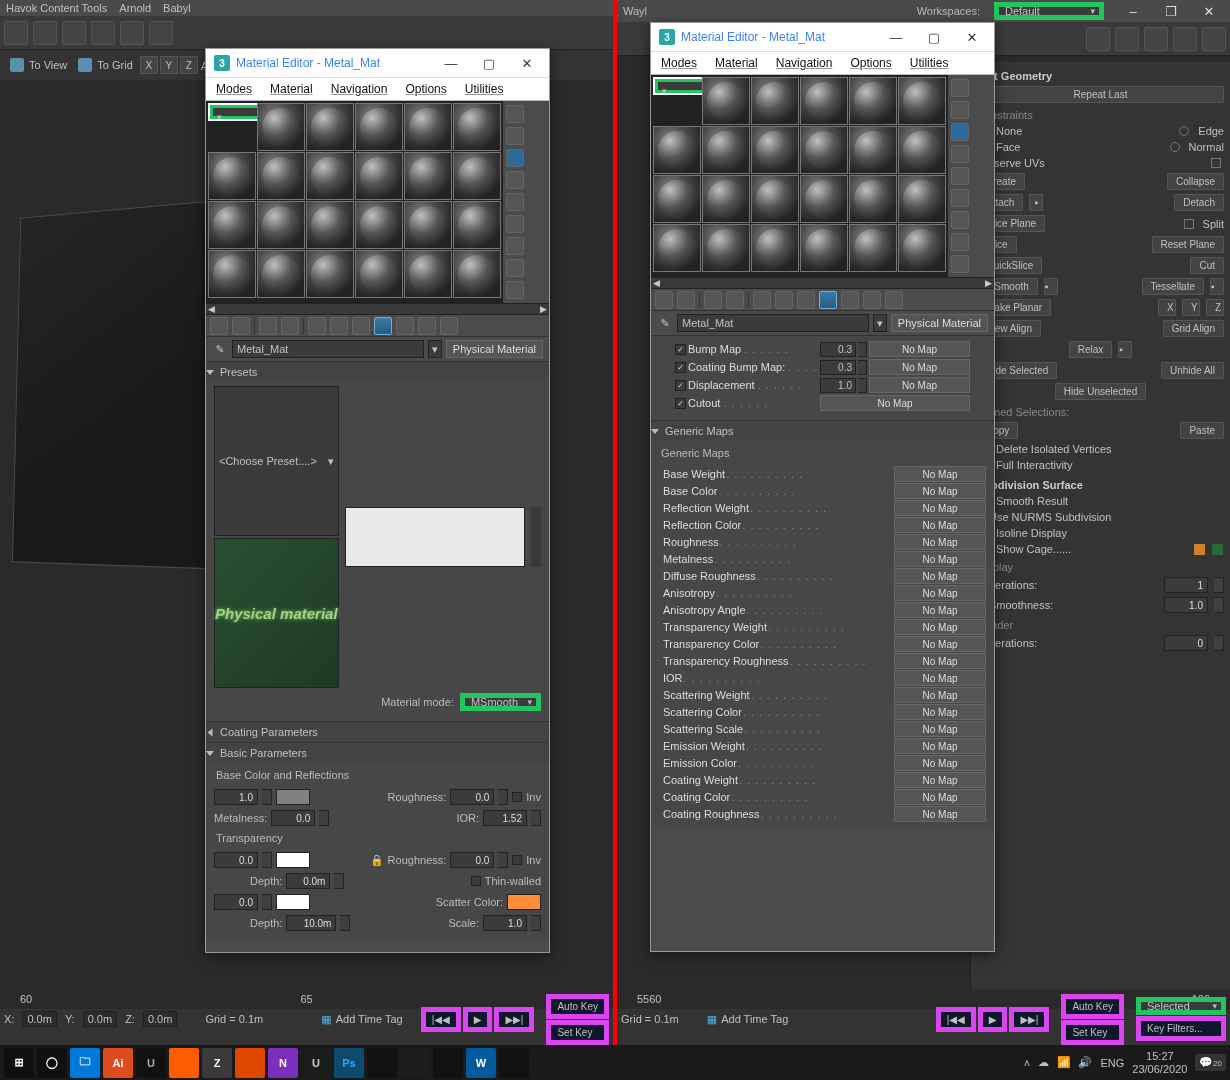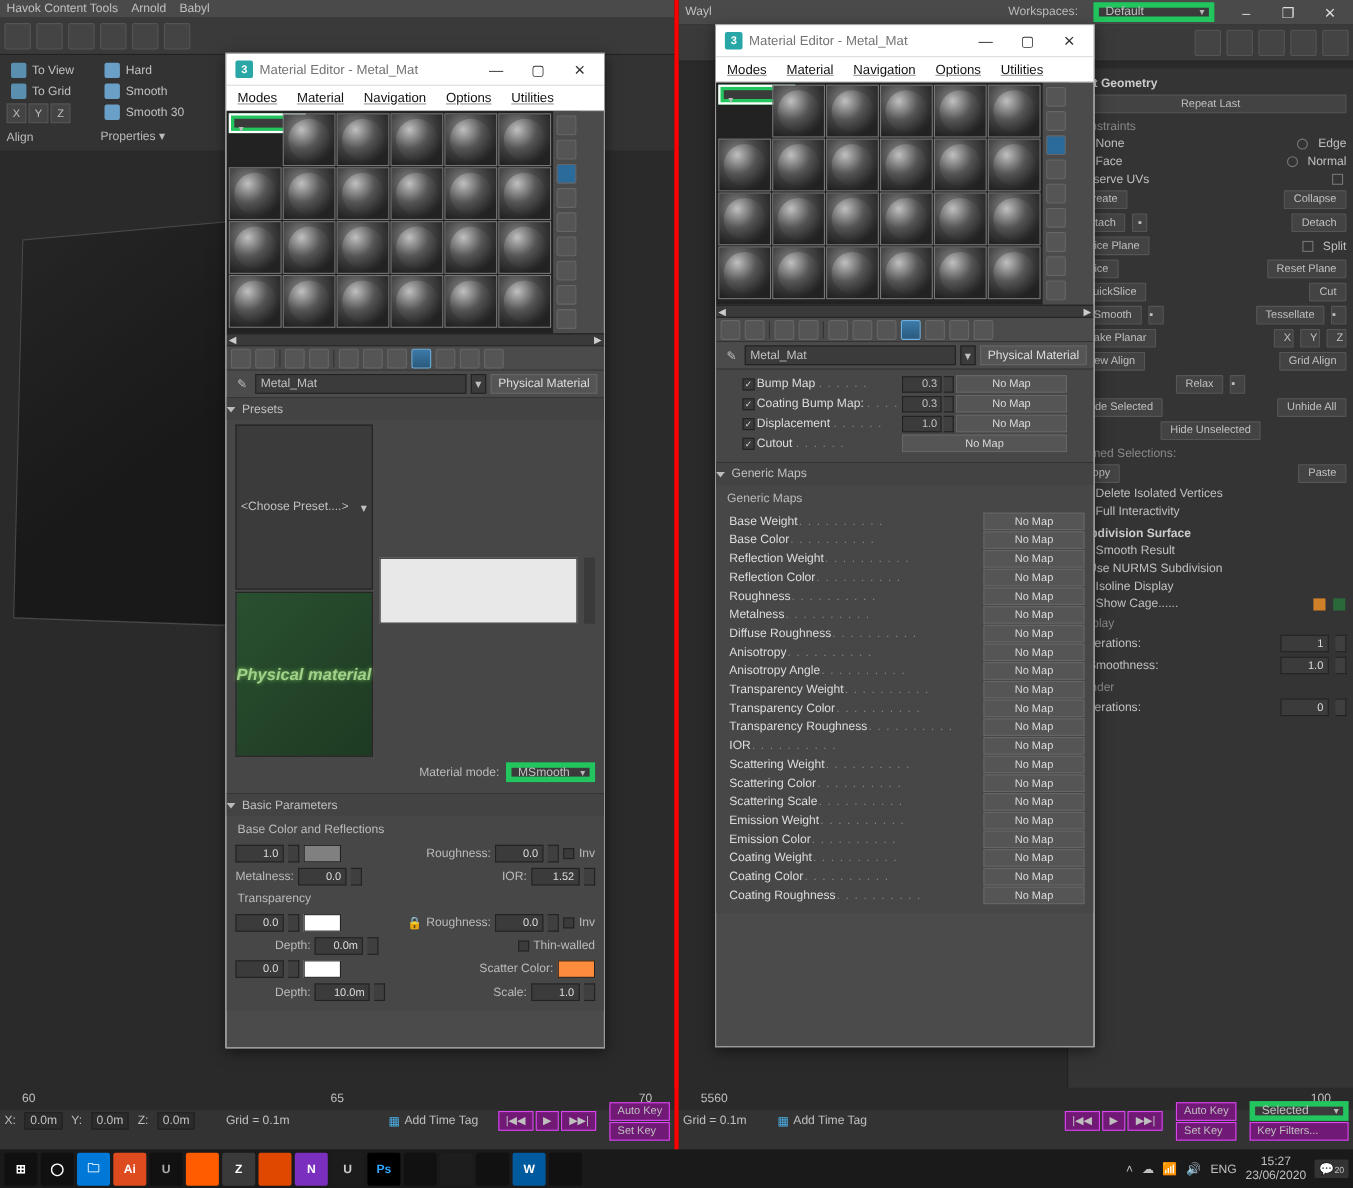--- a/index.html
+++ b/index.html
@@ -5,41 +5,41 @@
   *{box-sizing:border-box;margin:0;padding:0;font-family:"Segoe UI",Tahoma,sans-serif;font-size:11px;color:#c0c0c0}
   body{background:#2a2a2a;width:1230px;height:1080px;overflow:hidden;position:relative}
   .split{display:flex;width:1230px;height:1045px}
   .pane{flex:1;position:relative;overflow:hidden}
   .divider{width:4px;background:#ff0000}
   
   .bg-top{height:16px;background:#4a4a4a;display:flex;align-items:center;padding:0 6px;gap:12px}
   .bg-toolbar{height:34px;background:#3a3a3a;border-bottom:1px solid #222;display:flex;align-items:center;gap:5px;padding:0 4px}
   .tb-btn{width:24px;height:24px;background:#444;border:1px solid #555;border-radius:2px}
   .bg-ribbon{background:#333;padding:6px;display:flex;gap:20px}
-  .rb-col{display:flex;flex-direction:column;gap:3px}
+  .rb-col{display:flex;flex-direction:row;gap:3px}
   .rb-btn{display:flex;align-items:center;gap:5px;padding:1px 4px;color:#aaa}
   .rb-ico{width:14px;height:14px;background:#5a8fb0;border-radius:2px}
   .xyz{display:flex;gap:2px}
   .xyz span{width:18px;height:18px;background:#444;display:flex;align-items:center;justify-content:center;font-size:10px;border:1px solid #555}
   .props{color:#bbb;font-size:11px;padding-top:4px}
   
   .wire{position:absolute;left:10px;top:200px;width:220px;height:360px;background:linear-gradient(145deg,#222 0%, #111 60%);transform:perspective(600px) rotateX(8deg) rotateY(-12deg);border:1px solid #555;opacity:.7}
   
   .right-panel{position:absolute;right:0;top:62px;width:260px;bottom:0;background:#343434;border-left:1px solid #222;padding:4px 6px 6px 6px}
   .rp-row{display:flex;align-items:center;gap:6px;padding:2px 0;font-size:11px;color:#aaa}
   .rp-btn{background:#434343;padding:2px 8px;border:1px solid #555;border-radius:1px;font-size:10px}
   .rp-sub{color:#888;font-size:11px;margin:4px 0 2px}
   .rad{width:10px;height:10px;border:1px solid #777;border-radius:50%;display:inline-block;margin-right:3px}
   .chk{width:10px;height:10px;border:1px solid #777;display:inline-block;margin-right:3px}
   .color-sw{width:11px;height:11px;display:inline-block;margin-right:1px}
   
   .mat-window{position:absolute;background:#fff;border:1px solid #999;box-shadow:0 3px 12px rgba(0,0,0,.5);display:flex;flex-direction:column}
   .mw-title{height:28px;display:flex;align-items:center;padding:0 8px;gap:6px;background:#fff;color:#222}
   .mw-ico{width:16px;height:16px;background:#29a6a6;border-radius:2px;display:flex;align-items:center;justify-content:center;color:#fff;font-size:10px;font-weight:600}
-  .mw-title span.t{color:#737373;font-size:12px;flex:1}
+  .mw-title span.t{color:#3b82f6;font-size:12px;flex:1}
   .win-btns{display:flex;gap:10px}
   .win-btn{width:28px;height:20px;display:flex;align-items:center;justify-content:center;color:#333;font-size:13px}
   .mw-menu{height:24px;display:flex;align-items:center;gap:18px;padding:0 10px;background:#fff;color:#111;border-top:1px solid #ddd;border-bottom:1px solid #bbb}
   .mw-menu span{text-decoration:underline;text-decoration-color:#999;color:#111;font-size:12px}
   .mw-body{flex:1;background:#4b4b4b;display:flex;flex-direction:column;overflow:hidden}
   .slots-wrap{display:flex}
   .slots{display:grid;grid-template-columns:repeat(6,48px);grid-template-rows:repeat(4,48px);gap:1px;padding:2px;background:#222}
   .slot{width:48px;height:48px;background:radial-gradient(circle at 35% 28%, #888 0%, #4a4a4a 38%, #222 78%);border:1px solid #777;position:relative}
   .slot.sel{outline:2px solid #fff;outline-offset:-2px}
   .slot::after{content:'';position:absolute;inset:4px;border-radius:50%;background:radial-gradient(circle at 32% 26%, #c0c0c0 0%, #555 45%, #111 100%)}
@@ -96,21 +96,21 @@
   .tray{margin-left:auto;display:flex;align-items:center;gap:8px;color:#ccc;font-size:10px}
   .clock{text-align:center;line-height:1.1}
   
   .app-wnd{position:absolute;top:0;right:0;height:22px;background:#4a4a4a;display:flex;align-items:center;gap:14px;padding:0 6px}
   .wnd-ctrl{display:flex;gap:8px}
   .wnd-ctrl div{width:30px;height:18px;display:flex;align-items:center;justify-content:center;color:#ddd;font-size:13px}
   .status-row{position:absolute;left:0;right:0;bottom:0;height:56px;background:#333}
   .time-ruler{height:20px;background:#2a2a2a;display:flex;align-items:center;justify-content:space-between;padding:0 20px;font-size:9px;color:#999}
   .coords{height:20px;display:flex;align-items:center;gap:8px;padding:0 4px;font-size:10px;color:#aaa}
   .coords .fld{background:#2b2b2b;padding:1px 4px;border:1px solid #222}
-  .anim-btn{padding:2px 6px;background:#701a75;border:1px solid #d946ef;font-size:10px}
+  .anim-btn{padding:2px 6px;background:#0f172a;border:5px solid #d946ef;font-size:10px}
 </style>
 </head>
 <body>
 
 <div class="split">
 
   <div class="pane">
     <div class="bg-top">
       <span>Havok Content Tools</span>
       <span>Arnold</span>
@@ -263,20 +263,26 @@
             </div>
             <div class="mode-row">
               <span class="lbl">Material mode:</span>
               <div class="sel">
                   <span>MSmooth</span>
                 </div>
             </div>
           </div>
         </div>
 
+        <div class="rollout">
+          <div class="ro-head">
+              <span class="ro-tri r"></span>
+              <span>Coating Parameters</span>
+            </div>
+        </div>
 
         <div class="rollout">
           <div class="ro-head">
               <span class="ro-tri"></span>
               <span>Basic Parameters</span>
             </div>
           <div class="ro-body">
             <div class="sub">Base Color and Reflections</div>
             <div class="prow">
               <div class="spin">1.0</div>
@@ -813,21 +819,21 @@
       <div class="task-ico" style="background: rgb(16, 16, 16); color: rgb(255, 255, 255);">⊞</div>
       <div class="task-ico" style="background: rgb(16, 16, 16); color: rgb(255, 255, 255);">◯</div>
       <div class="task-ico" style="background: rgb(0, 120, 215); color: rgb(255, 255, 255);">🗀</div>
       <div class="task-ico" style="background: rgb(221, 75, 31); color: rgb(255, 255, 255);">Ai</div>
       <div class="task-ico" style="background: rgb(17, 17, 17); color: rgb(170, 170, 170);">U</div>
       <div class="task-ico" style="background: rgb(255, 92, 0); color: rgb(255, 255, 255);"></div>
       <div class="task-ico" style="background: rgb(58, 58, 58); color: rgb(255, 255, 255);">Z</div>
       <div class="task-ico" style="background: rgb(224, 72, 0); color: rgb(255, 255, 255);"></div>
       <div class="task-ico" style="background: rgb(123, 47, 191); color: rgb(255, 255, 255);">N</div>
       <div class="task-ico" style="background: rgb(28, 28, 28); color: rgb(204, 204, 204);">U</div>
-      <div class="task-ico" style="background: #000000; color: rgb(49, 168, 255);">Ps</div>
+      <div class="task-ico" style="background: #0c4a6e; color: rgb(49, 168, 255);">Ps</div>
       <div class="task-ico" style="background: rgb(17, 17, 17); color: rgb(255, 255, 255);"></div>
       <div class="task-ico" style="background: rgb(29, 29, 29); color: rgb(232, 125, 13);"></div>
       <div class="task-ico" style="background: rgb(17, 17, 17); color: rgb(232, 125, 13);"></div>
       <div class="task-ico" style="background: rgb(0, 90, 158); color: rgb(255, 255, 255);">W</div>
       <div class="task-ico" style="background: rgb(17, 17, 17); color: rgb(255, 255, 255);"></div>
     </div>
   <div class="tray">
     <span>˄</span>
     <span>☁</span>
     <span>📶</span>

